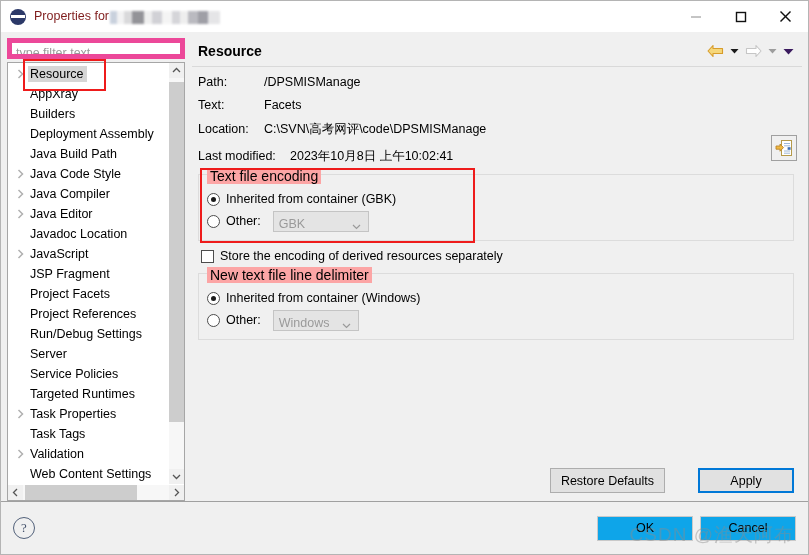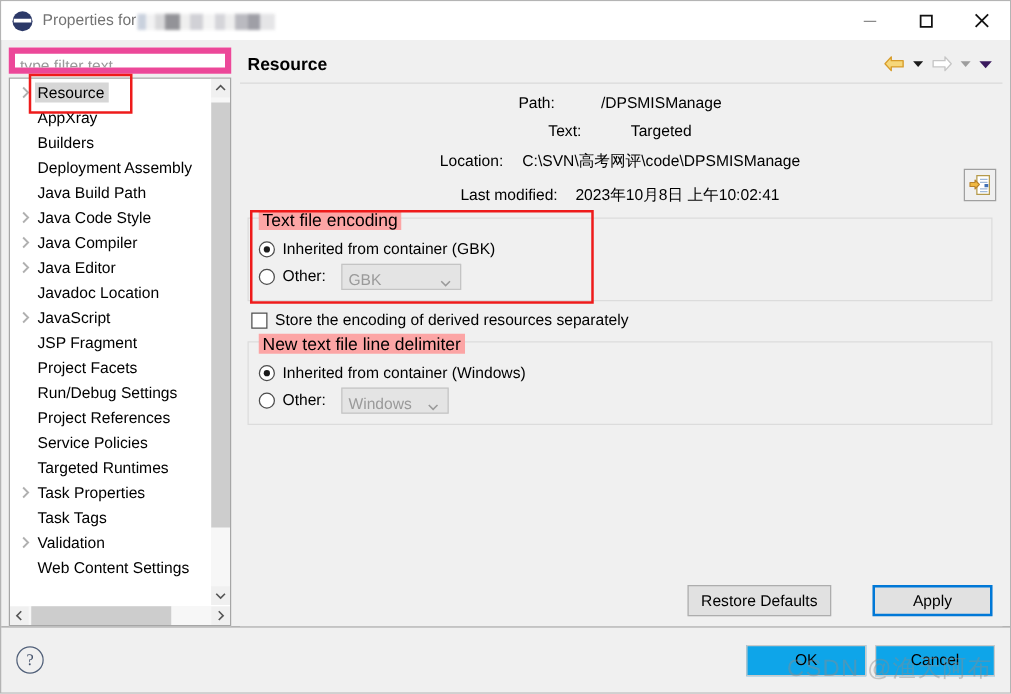--- a/index.html
+++ b/index.html
@@ -48,21 +48,21 @@
   }
   #app-icon::before {
     content: "";
     position: absolute;
     left: 1px; right: 1px;
     top: 6px; height: 3px;
     background: #ffffff;
   }
   #title-text {
     font-size: 12.5px;
-    color: #737373;
+    color: #7f1d1d;
     white-space: nowrap;
   }
   #title-redacted {
     display: inline-block;
     vertical-align: middle;
     width: 110px;
     height: 13px;
     margin-left: 1px;
     background:
       linear-gradient(90deg,
@@ -270,21 +270,20 @@
     padding: 8px 8px 0 6px;
     position: relative;
     min-height: 0;
   }
 
   .field-row {
     display: flex;
     align-items: baseline;
     margin-bottom: 9px;
     font-size: 12.5px;
-    justify-content: center;
   }
   .field-label {
     width: 66px;
     flex: 0 0 auto;
   }
   .field-label.wide { width: 92px; }
   .field-value { white-space: nowrap; }
 
   #location-row { margin-bottom: 10px; }
 
@@ -558,25 +557,29 @@
               <div class="tree-item">
                 <span class="tw"></span>
                 <span class="tree-label">JSP Fragment</span>
               </div>
               <div class="tree-item">
                 <span class="tw"></span>
                 <span class="tree-label">Project Facets</span>
               </div>
               <div class="tree-item">
                 <span class="tw"></span>
+                <span class="tree-label">Project References</span>
+              </div>
+              <div class="tree-item">
+                <span class="tw"></span>
                 <span class="tree-label">Run/Debug Settings</span>
               </div>
               <div class="tree-item">
                 <span class="tw"></span>
-                <span class="tree-label">Project References</span>
+                <span class="tree-label">Server</span>
               </div>
               <div class="tree-item">
                 <span class="tw"></span>
                 <span class="tree-label">Service Policies</span>
               </div>
               <div class="tree-item">
                 <span class="tw"></span>
                 <span class="tree-label">Targeted Runtimes</span>
               </div>
               <div class="tree-item">
@@ -674,21 +677,21 @@
 
       <div id="page-body">
 
         <div class="field-row">
           <div class="field-label">Path:</div>
           <div class="field-value">/DPSMISManage</div>
         </div>
 
         <div class="field-row">
           <div class="field-label">Text:</div>
-          <div class="field-value">Targeted</div>
+          <div class="field-value">Facets</div>
         </div>
 
         <div class="field-row" id="location-row">
           <div class="field-label">Location:</div>
           <div class="field-value">C:\SVN\高考网评\code\DPSMISManage</div>
         </div>
 
         <div class="field-row">
           <div class="field-label wide">Last modified:</div>
           <div class="field-value">2023年10月8日 上午10:02:41</div>

